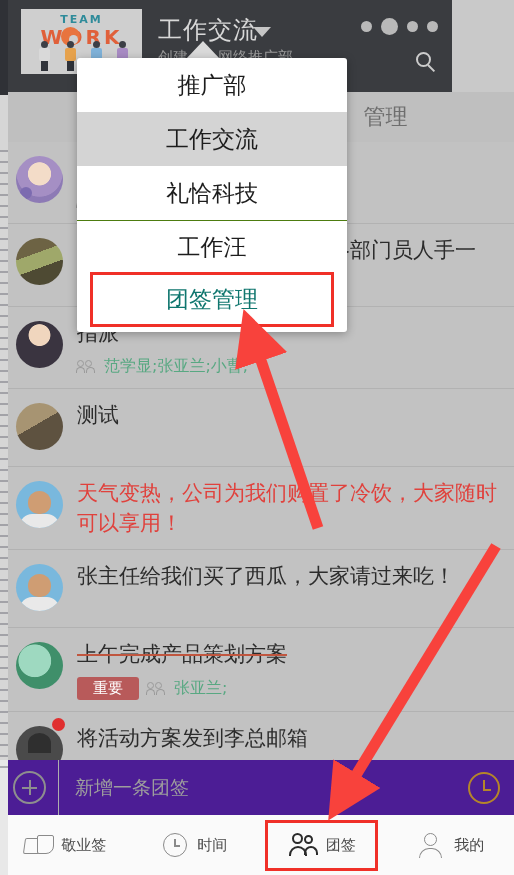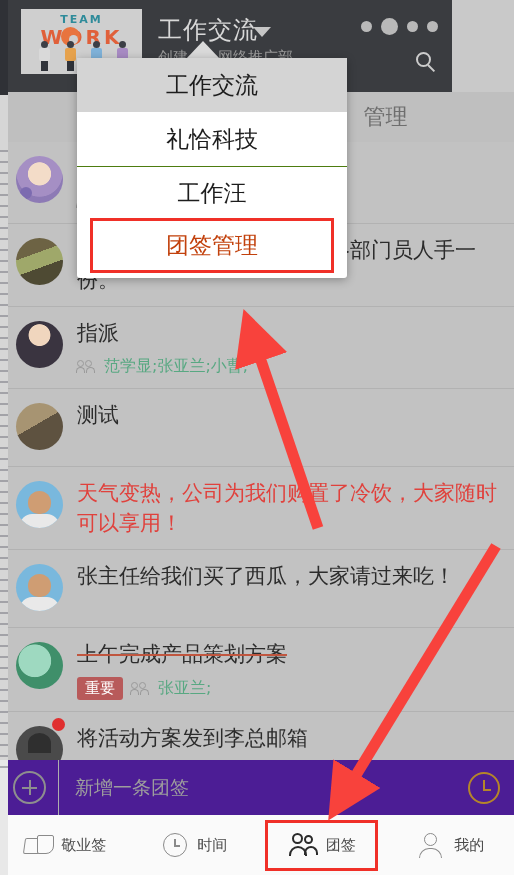--- a/index.html
+++ b/index.html
@@ -120,21 +120,21 @@
   .row-title.done { text-decoration: line-through; text-decoration-color:#c0563f; }
   .row-meta { margin-top:8px; display:flex; align-items:center; gap:8px; font-size:16px; color:#9a9a9a;}
   .ppl-icon { display:inline-block; width:19px; height:13px; position:relative; flex:none;}
   .ppl-icon i { position:absolute; width:7px; height:7px; border-radius:50%; border:1.6px solid #9a9a9a; top:0;}
   .ppl-icon i.l{left:0;} .ppl-icon i.r{left:8px;}
   .ppl-icon b { position:absolute; bottom:0; width:9px; height:6px;
     border:1.6px solid #9a9a9a; border-bottom:none; border-radius:6px 6px 0 0;}
   .ppl-icon b.l{left:-1px;} .ppl-icon b.r{left:9px;}
   .names { color:#58a882; }
   .date { color:#9a9a9a; }
-  .badge { background:#b85a5a; color:#fff; font-size:15px; padding:2px 8px; border-radius:3px; }
+  .badge { background:#b85a5a; color:#fff; font-size:15px; padding:2px 16px; border-radius:3px; }
   .reddot { position:absolute; left:52px; top:6px; width:13px; height:13px; border-radius:50%;
     background:#e02f2f; z-index:3;}
 
   
   .compose {
     position:absolute; left:0; top:760px; width:514px; height:55px;
     background:#4c1d95; display:flex; align-items:center;
   }
   .plus-btn { width:33px; height:33px; border-radius:50%; border:2px solid #8e8e8e;
     margin: 0 12px 0 13px; position:relative; flex:none;}
@@ -195,21 +195,21 @@
     position:absolute; left:186px; top:41px; width:0; height:0;
     border-left:17px solid transparent; border-right:17px solid transparent;
     border-bottom:18px solid #dadada; z-index:39;
   }
   .dd-item {
     height:54px; display:flex; align-items:center; justify-content:center;
     font-size:23px; color:#1d1d1d; position:relative;
   }
   .dd-item.sel { background:#d4d4d4; }
   .dd-item.sep { border-top:1px solid #4d7c0f; }
-  .dd-item.manage { color:#c2410c; height:50px; margin:0 13px 8px 13px;align-items:center; }
+  .dd-item.manage { color:#0f766e; height:50px; margin:0 13px 8px 13px;align-items:center; }
   .dd-item.manage .mbox {
     position:absolute; left:0; right:0; top:-3px; bottom:-3px; border:3px solid #f03028;
   }
 
   
   .arrows { position:absolute; left:0; top:0; width:514px; height:875px; z-index:50; pointer-events:none;}
 </style>
 </head>
 <body>
 
@@ -398,20 +398,23 @@
       <div class="navglyph g-person">
         <i></i>
           <b></b>
       </div>
       <div class="lbl">我的</div>
     </div>
   </div>
 
   <div class="dd-caret"></div>
   <div class="dropdown">
+    <div class="dd-item">
+      <span>推广部</span>
+    </div>
     <div class="dd-item sel">
       <span>工作交流</span>
     </div>
     <div class="dd-item">
       <span>礼恰科技</span>
     </div>
     <div class="dd-item sep">
       <span>工作汪</span>
     </div>
     <div class="dd-item sep manage">

